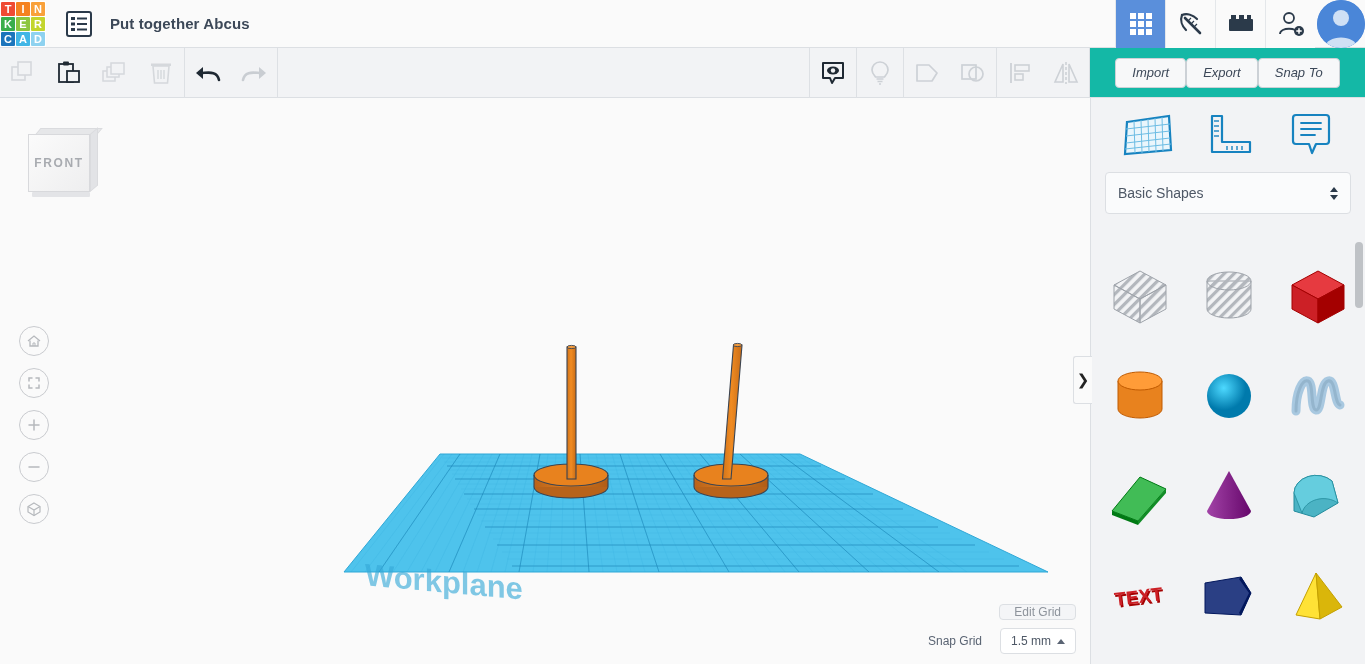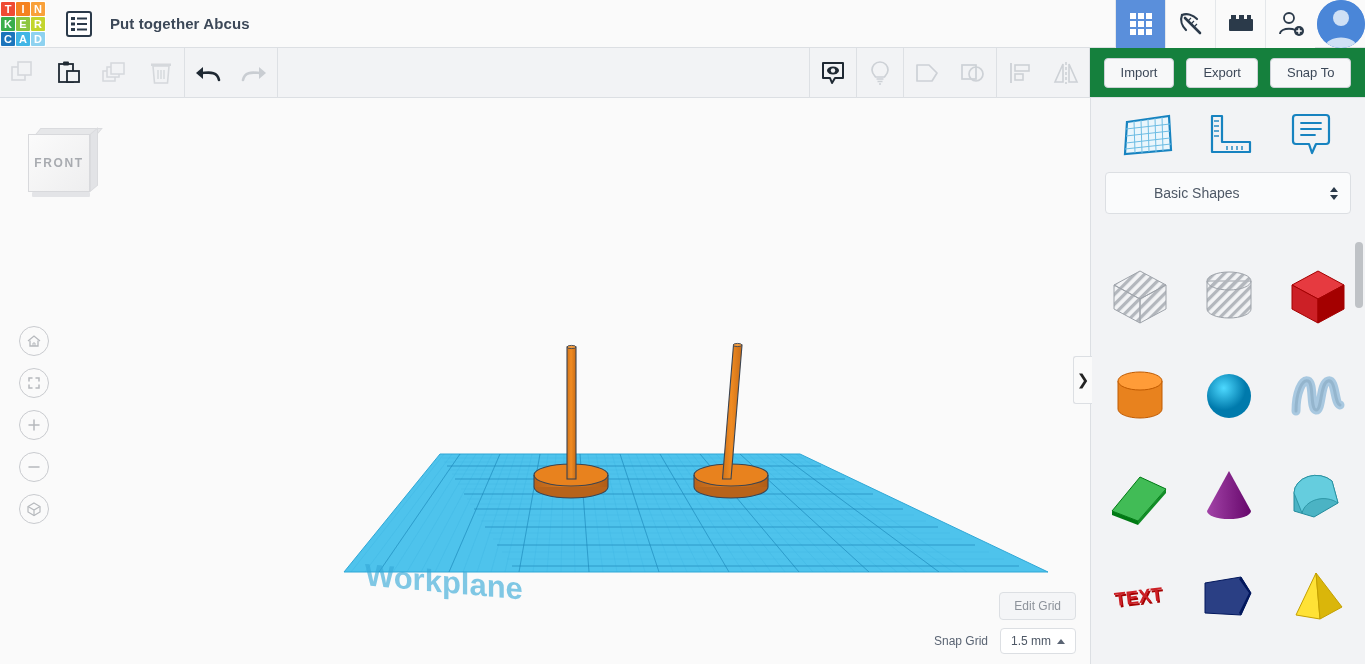--- a/index.html
+++ b/index.html
@@ -64,22 +64,22 @@
   .t2-btn {
     width: 46px; height: 50px; display: flex; align-items: center; justify-content: center;
     cursor: pointer;
   }
   .t2-sep { width: 1px; height: 50px; background: #dde0e4; }
   .t2-spacer { flex: 1; }
   .t2-btn.dis { cursor: default; }
 
   .toolbar2-right {
     position: absolute; top: 48px; left: 1090px; width: 275px; height: 50px;
-    background: #15803d; border-bottom: 1px solid #dcdfe3;
-    display: flex; align-items: center; justify-content: center; gap: 12px;
+    background: #14b8a6; border-bottom: 1px solid #dcdfe3;
+    display: flex; align-items: center; justify-content: center; gap: 0; font-style: italic;
   }
   .tbtn {
     height: 30px; padding: 0 16px; background: #f7f8f9;
     border: 1px solid #ccd1d6; border-radius: 4px;
     font-size: 13px; color: #3c4858; cursor: pointer;
     font-family: "Liberation Sans", sans-serif;
     display: flex; align-items: center; justify-content: center;
   }
 
   
@@ -118,25 +118,25 @@
     background: transparent; margin-bottom: 12px; cursor: pointer;
     display: flex; align-items: center; justify-content: center;
   }
 
   .workplane { position: absolute; left: 0; top: 0; width: 1090px; height: 566px; pointer-events: none; }
 
   .editgrid-wrap {
     position: absolute; right: 14px; bottom: 10px; text-align: right;
   }
   .editgrid-btn {
-    display: inline-block; padding: 6px 14px; background: #f4f5f7;
+    display: inline-block; padding: 0 14px; background: #f4f5f7;
     border: 1px solid #dcdfe3; border-radius: 4px;
     font-size: 12px; color: #8d939b; cursor: pointer; margin-bottom: 8px;
   }
-  .snaprow { display: flex; align-items: center; justify-content: flex-end; gap: 12px; }
+  .snaprow { display: flex; align-items: center; justify-content: flex-end; gap: 18px; }
   .snaplabel { font-size: 12px; color: #5a6473; }
   .snapsel {
     display: flex; align-items: center; gap: 6px;
     padding: 5px 10px; background: #fff; border: 1px solid #dcdfe3; border-radius: 4px;
     font-size: 12px; color: #4e5866; cursor: pointer;
   }
   .caret-up {
     width: 0; height: 0; border-left: 4px solid transparent; border-right: 4px solid transparent;
     border-bottom: 5px solid #5a6473;
   }
@@ -156,21 +156,21 @@
   .panel-tools {
     display: flex; align-items: center; justify-content: space-around;
     height: 74px; padding: 0 16px;
   }
   .ptool { cursor: pointer; display: flex; align-items: center; justify-content: center; }
   .dropdown-wrap { padding: 0 14px; }
   .dropdown {
     height: 42px; background: #fafbfc; border: 1px solid #dcdfe3; border-radius: 4px;
     display: flex; align-items: center; padding: 0 12px; cursor: pointer;
   }
-  .dropdown-label { flex: 1; font-size: 14px; color: #4e5866; margin-left: 36px; }
+  .dropdown-label { flex: 1; font-size: 14px; color: #4e5866; }
   .dd-arrows { display: flex; flex-direction: column; gap: 3px; }
   .dd-arrows i {
     width: 0; height: 0; border-left: 4px solid transparent; border-right: 4px solid transparent;
   }
   .dd-up { border-bottom: 5px solid #2b3a4a; }
   .dd-down { border-top: 5px solid #2b3a4a; }
 
   .shapes {
     position: absolute; top: 140px; left: 0; width: 275px; height: 426px;
     overflow: hidden; padding: 8px 4px 0 4px;

